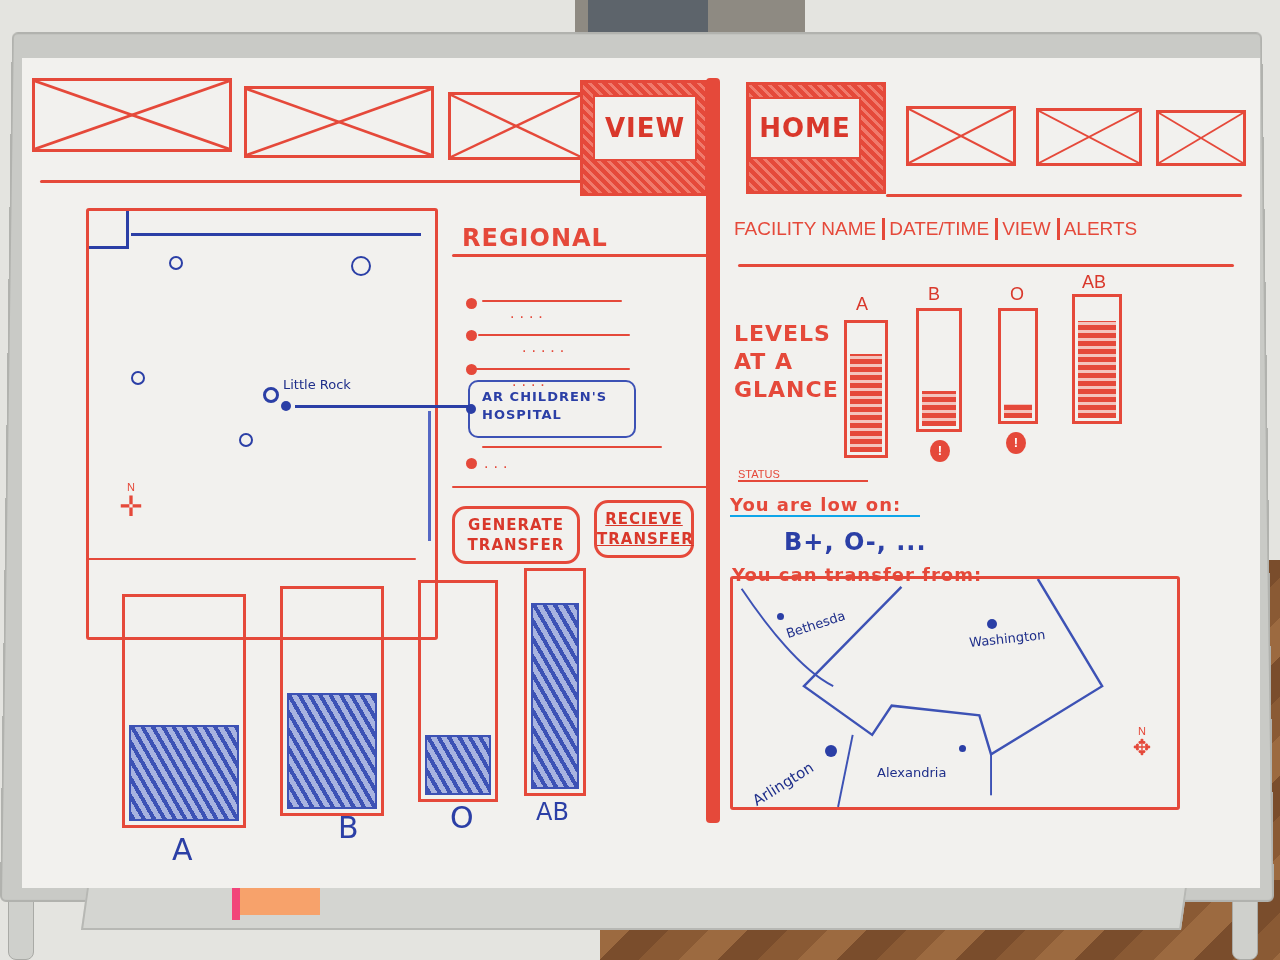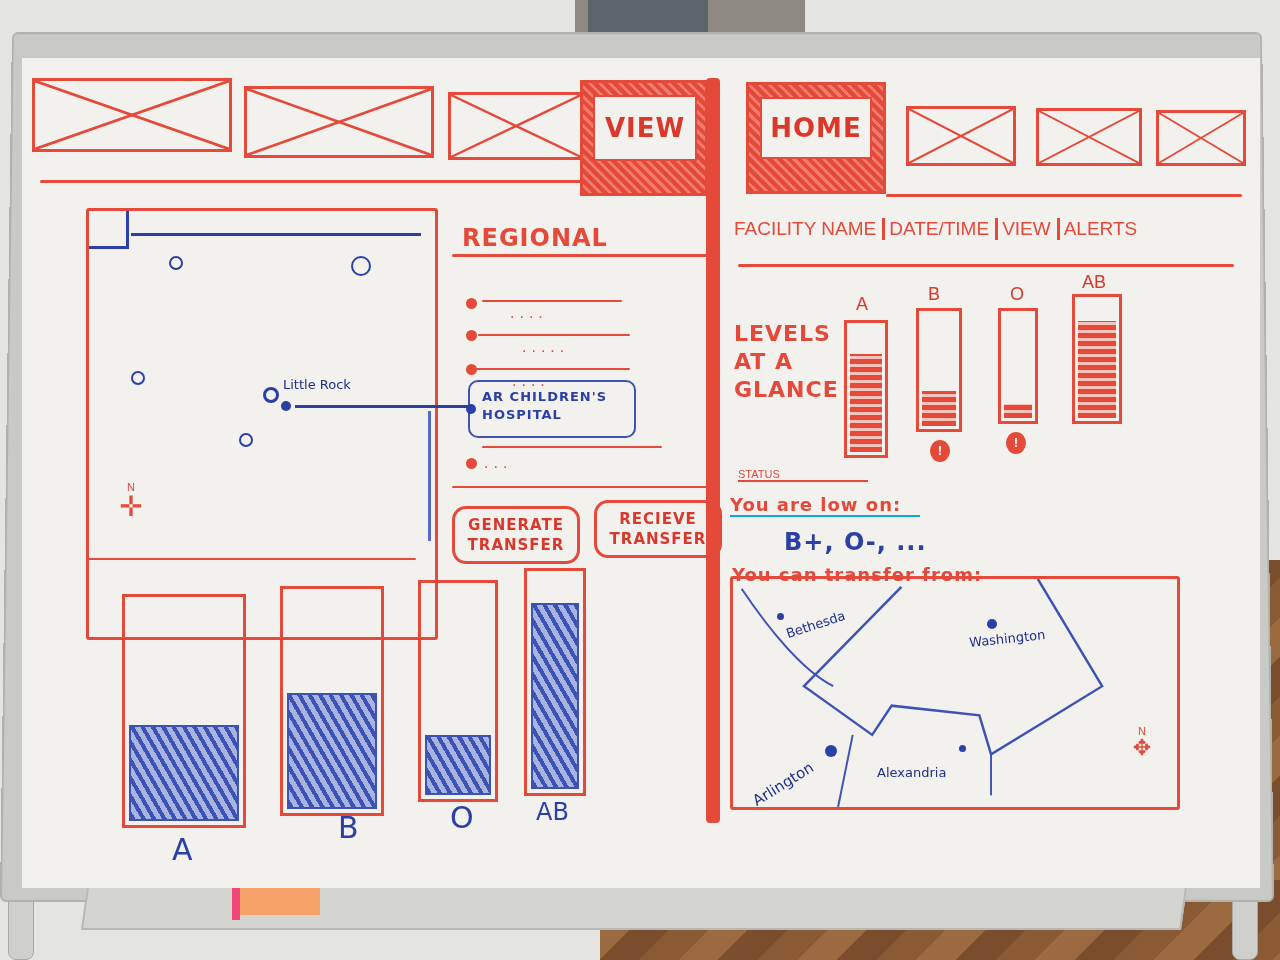--- a/index.html
+++ b/index.html
@@ -156,21 +156,21 @@
         <div class="hand blue" style="font-size:13px;line-height:18px;">AR CHILDREN'S HOSPITAL</div>
       </div>
 
       <div class="hline" style="left:460px;top:388px;width:180px;height:2px;"></div>
       <div class="list-dot" style="left:444px;top:400px;"></div>
       <div class="dots" style="left:462px;top:396px;">...</div>
       <div class="hline" style="left:430px;top:428px;width:262px;height:2px;"></div>
     </div>
 
     <div class="btn hand" style="left:430px;top:448px;width:128px;height:58px;">GENERATE TRANSFER</div>
-    <div class="btn hand" style="left:572px;top:442px;width:128px;height:58px;">RECIEVE TRANSFER</div>
+    <div class="btn hand" style="left:572px;top:442px;width:100px;height:58px;text-decoration:underline;">RECIEVE TRANSFER</div>
 
     <div class="hline" style="left:64px;top:500px;width:330px;height:2px;"></div>
 
     <div>
       <div class="bar" style="left:100px;top:536px;width:124px;height:234px;">
         <div class="fill" style="height:42%;"></div>
       </div>
       <div class="bar-label" style="left:150px;top:774px;">A</div>
 
       <div class="bar" style="left:258px;top:528px;width:104px;height:230px;">
@@ -187,21 +187,21 @@
         <div class="fill" style="height:84%;"></div>
       </div>
       <div class="bar-label" style="left:514px;top:740px;font-size:24px;">AB</div>
     </div>
   </div>
 
   <div class="divider-v" style="left:684px;top:20px;"></div>
 
   <div>
     <div class="nav-active" style="left:724px;top:24px;width:140px;height:112px;">
-      <div class="inner hand" style="left:11px;top:12px;width:112px;height:62px;">HOME</div>
+      <div class="inner hand" style="left:0;top:12px;width:112px;height:62px;">HOME</div>
     </div>
     <div class="xbox" style="left:884px;top:48px;width:110px;height:60px;">
       <svg viewBox="0 0 100 100" preserveAspectRatio="none">
           <line x1="0" y1="0" x2="100" y2="100" stroke="#e5493a" stroke-width="3"></line>
           <line x1="0" y1="100" x2="100" y2="0" stroke="#e5493a" stroke-width="3"></line>
         </svg>
     </div>
     <div class="xbox" style="left:1014px;top:50px;width:106px;height:58px;">
       <svg viewBox="0 0 100 100" preserveAspectRatio="none">
           <line x1="0" y1="0" x2="100" y2="100" stroke="#e5493a" stroke-width="3"></line>

